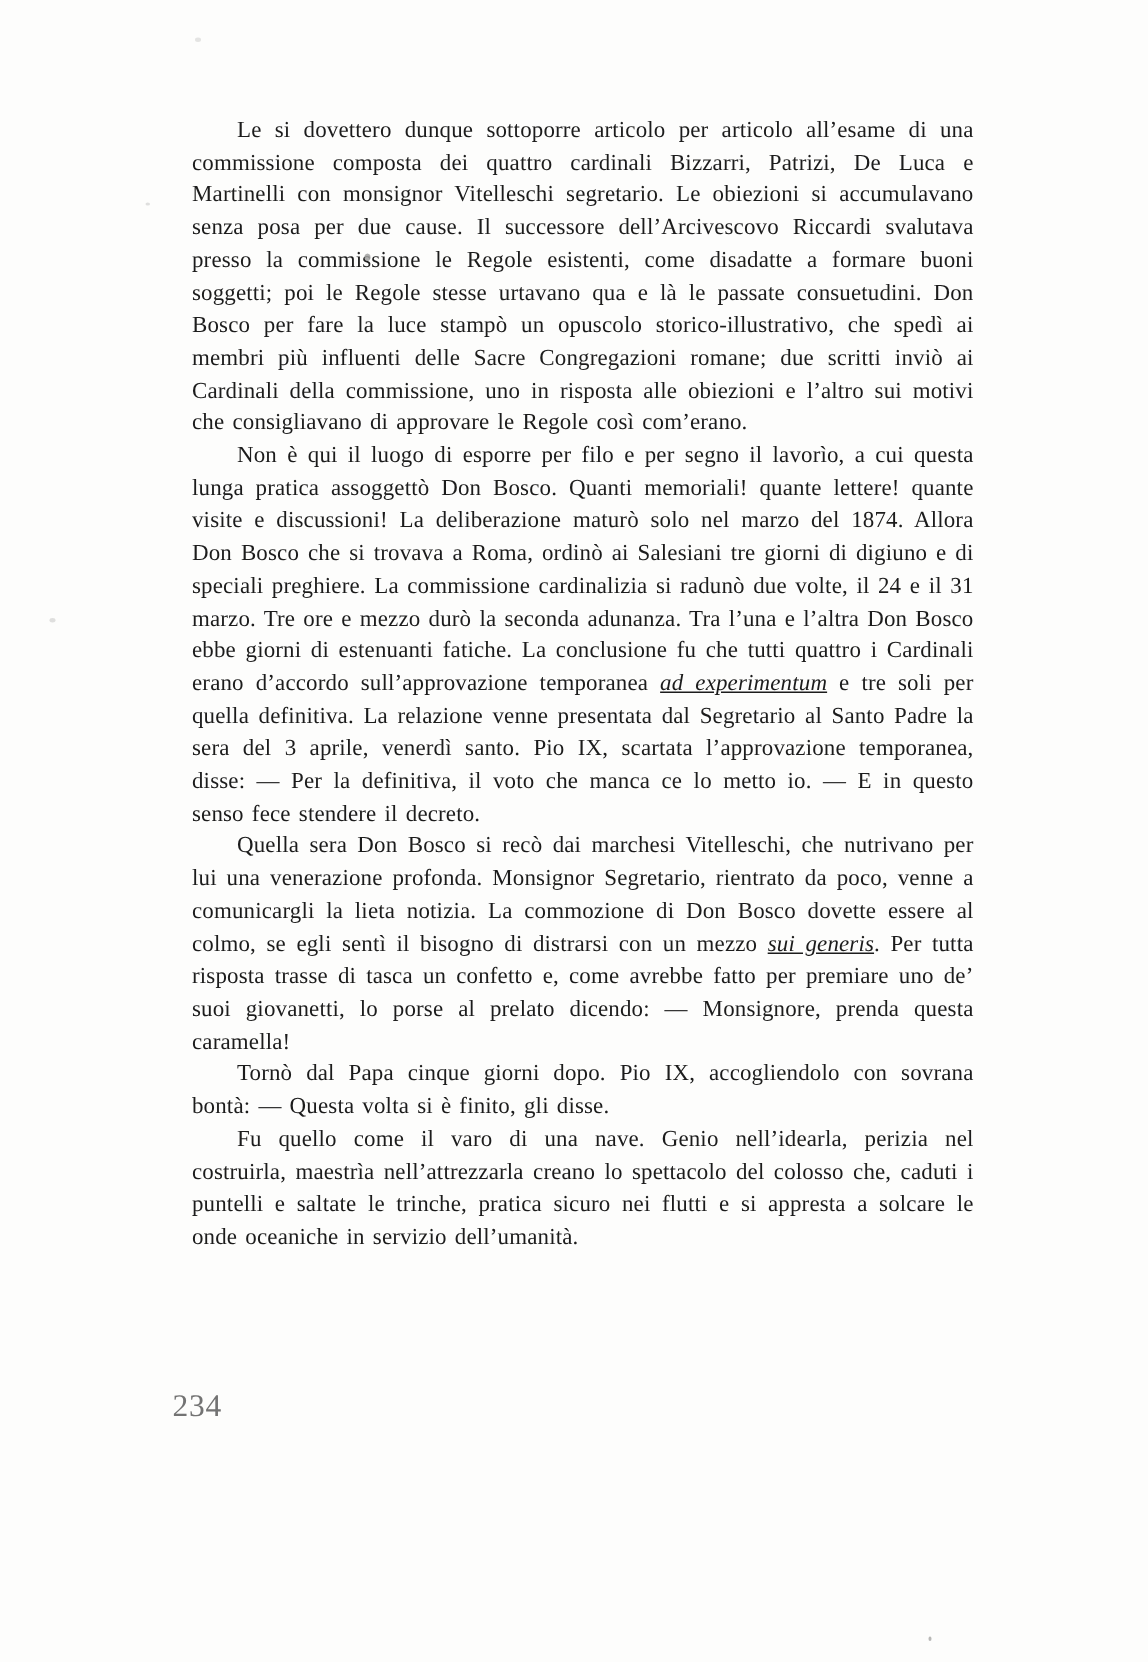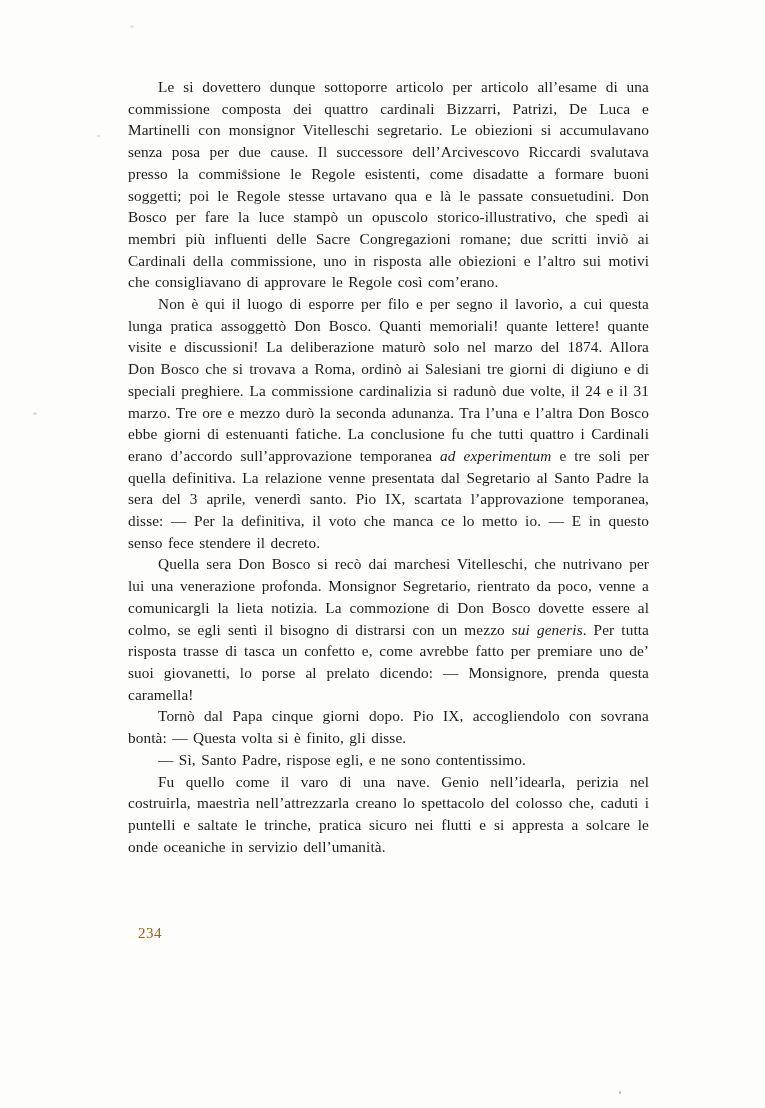--- a/index.html
+++ b/index.html
@@ -31,27 +31,28 @@
     margin: 0;
     font-size: 15.3px;
     line-height: 21.7px;
     text-align: justify;
     text-indent: 30px;
     word-spacing: 1.5px;
     letter-spacing: 0.1px;
   }
   .para em {
     font-style: italic;
+    text-decoration: underline;
   }
   .page-number {
     position: absolute;
-    left: 138px;
+    left: 115px;
     top: 925px;
-    font-size: 15px;
-    color: #a16207;
+    font-size: 21px;
+    color: #737373;
     letter-spacing: 0.5px;
   }
   
   .speck {
     position: absolute;
     background: #9a9a98;
     border-radius: 50%;
     opacity: 0.55;
   }
   .speck.s1 { left: 243px; top: 169px; width: 4px; height: 5px; opacity: 0.8; }
@@ -64,21 +65,20 @@
 <body>
 
 <div class="page">
 
   <main class="text-block">
 
   <p class="para"><span>Le si dovettero dunque sottoporre articolo per articolo all’esame di una commissione composta dei quattro cardinali Bizzarri, Patrizi, De Luca e Martinelli con monsignor Vitelleschi segretario. Le obiezioni si accumulavano senza posa per due cause. Il successore dell’Arcivescovo Riccardi svalutava presso la commissione le Regole esistenti, come disadatte a formare buoni soggetti; poi le Regole stesse urtavano qua e là le passate consuetudini. Don Bosco per fare la luce stampò un opuscolo storico-illustrativo, che spedì ai membri più influenti delle Sacre Congregazioni romane; due scritti inviò ai Cardinali della commissione, uno in risposta alle obiezioni e l’altro sui motivi che consigliavano di approvare le Regole così com’erano.</span></p>
       <p class="para"><span>Non è qui il luogo di esporre per filo e per segno il lavorìo, a cui questa lunga pratica assoggettò Don Bosco. Quanti memoriali! quante lettere! quante visite e discussioni! La deliberazione maturò solo nel marzo del 1874. Allora Don Bosco che si trovava a Roma, ordinò ai Salesiani tre giorni di digiuno e di speciali preghiere. La commissione cardinalizia si radunò due volte, il 24 e il 31 marzo. Tre ore e mezzo durò la seconda adunanza. Tra l’una e l’altra Don Bosco ebbe giorni di estenuanti fatiche. La conclusione fu che tutti quattro i Cardinali erano d’accordo sull’approvazione temporanea </span><em>ad experimentum</em><span> e tre soli per quella definitiva. La relazione venne presentata dal Segretario al Santo Padre la sera del 3 aprile, venerdì santo. Pio IX, scartata l’approvazione temporanea, disse: — Per la definitiva, il voto che manca ce lo metto io. — E in questo senso fece stendere il decreto.</span></p>
       <p class="para"><span>Quella sera Don Bosco si recò dai marchesi Vitelleschi, che nutrivano per lui una venerazione profonda. Monsignor Segretario, rientrato da poco, venne a comunicargli la lieta notizia. La commozione di Don Bosco dovette essere al colmo, se egli sentì il bisogno di distrarsi con un mezzo </span><em>sui generis</em><span>. Per tutta risposta trasse di tasca un confetto e, come avrebbe fatto per premiare uno de’ suoi giovanetti, lo porse al prelato dicendo: — Monsignore, prenda questa caramella!</span></p>
       <p class="para"><span>Tornò dal Papa cinque giorni dopo. Pio IX, accogliendolo con sovrana bontà: — Questa volta si è finito, gli disse.</span></p>
-      <p class="para"><span>— Sì, Santo Padre, rispose egli, e ne sono contentissimo.</span></p>
       <p class="para"><span>Fu quello come il varo di una nave. Genio nell’idearla, perizia nel costruirla, maestrìa nell’attrezzarla creano lo spettacolo del colosso che, caduti i puntelli e saltate le trinche, pratica sicuro nei flutti e si appresta a solcare le onde oceaniche in servizio dell’umanità.</span></p>
     </main>
 
   <div class="page-number">234</div>
 
   <span class="speck s1"></span>
   <span class="speck s2"></span>
   <span class="speck s3"></span>
   <span class="speck s4"></span>
   <span class="speck s5"></span>

